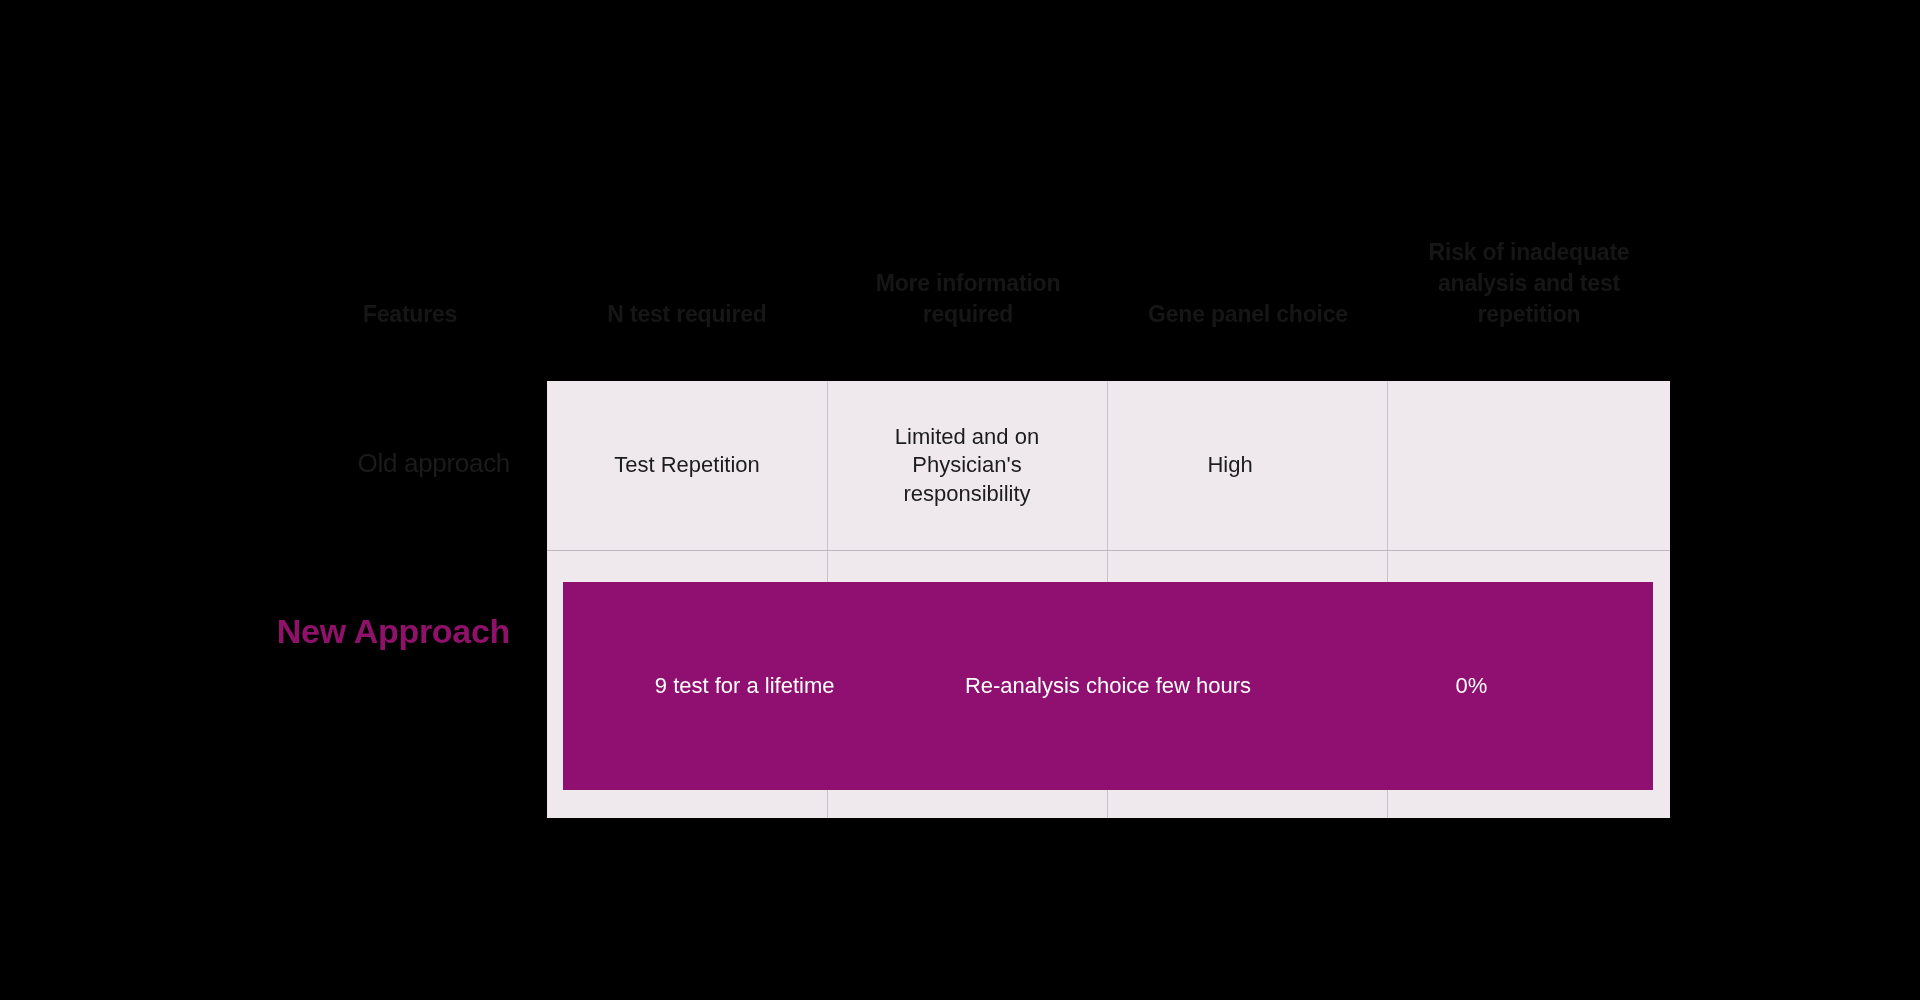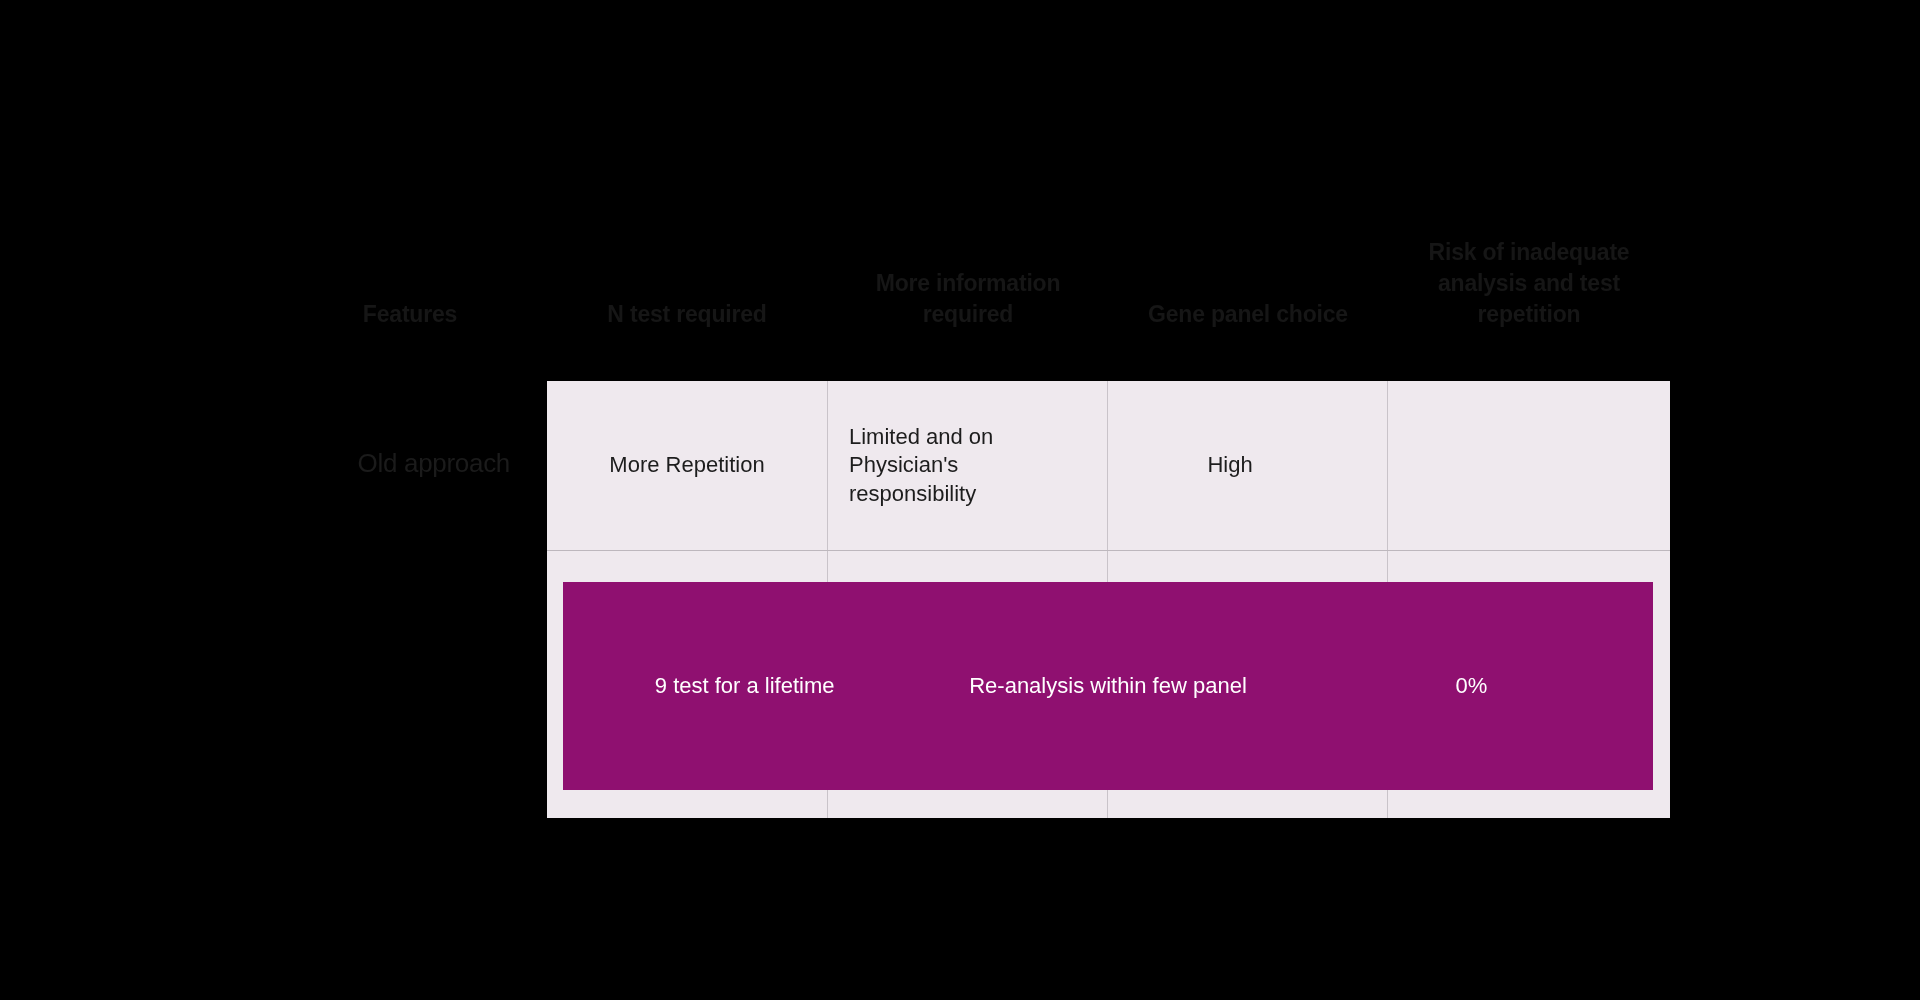--- a/index.html
+++ b/index.html
@@ -106,21 +106,21 @@
     top: 0;
     width: 1123px;
     height: 169px;
     display: flex;
   }
   .old-cell {
     width: 280px;
     display: flex;
     align-items: center;
     justify-content: center;
-    text-align: left;
+    text-align: center;
     font-size: 22px;
     line-height: 1.3;
     color: #1d1d1d;
     padding: 0 22px;
     box-sizing: border-box;
   }
   .old-cell:last-child { width: 246px; }
 
   
   .new-block {
@@ -152,34 +152,35 @@
 
   <div class="header-band">
     <div class="col-header ch-features">Features</div>
     <div class="col-header ch-0">N test required</div>
     <div class="col-header ch-1">More information required</div>
     <div class="col-header ch-2">Gene panel choice</div>
     <div class="col-header ch-3">Risk of inadequate analysis and test repetition</div>
   </div>
 
   <div class="row-label row-label-old">Old approach</div>
+  <div class="row-label row-label-new">New Approach</div>
 
   <div class="table-body">
 
     <div class="vdivider vd-1"></div>
     <div class="vdivider vd-2"></div>
     <div class="vdivider vd-3"></div>
     <div class="hdivider"></div>
 
     <div class="old-row">
-      <div class="old-cell">More Repetition</div>
+      <div class="old-cell">Test Repetition</div>
       <div class="old-cell">Limited and on Physician's responsibility</div>
       <div class="old-cell">High</div>
     </div>
 
     <div class="new-block">
       <div class="new-cell">9 test for a lifetime</div>
-      <div class="new-cell">Re-analysis within few panel</div>
+      <div class="new-cell">Re-analysis choice few hours</div>
       <div class="new-cell">0%</div>
     </div>
 
   </div>
 </div>
 
 </body></html>

